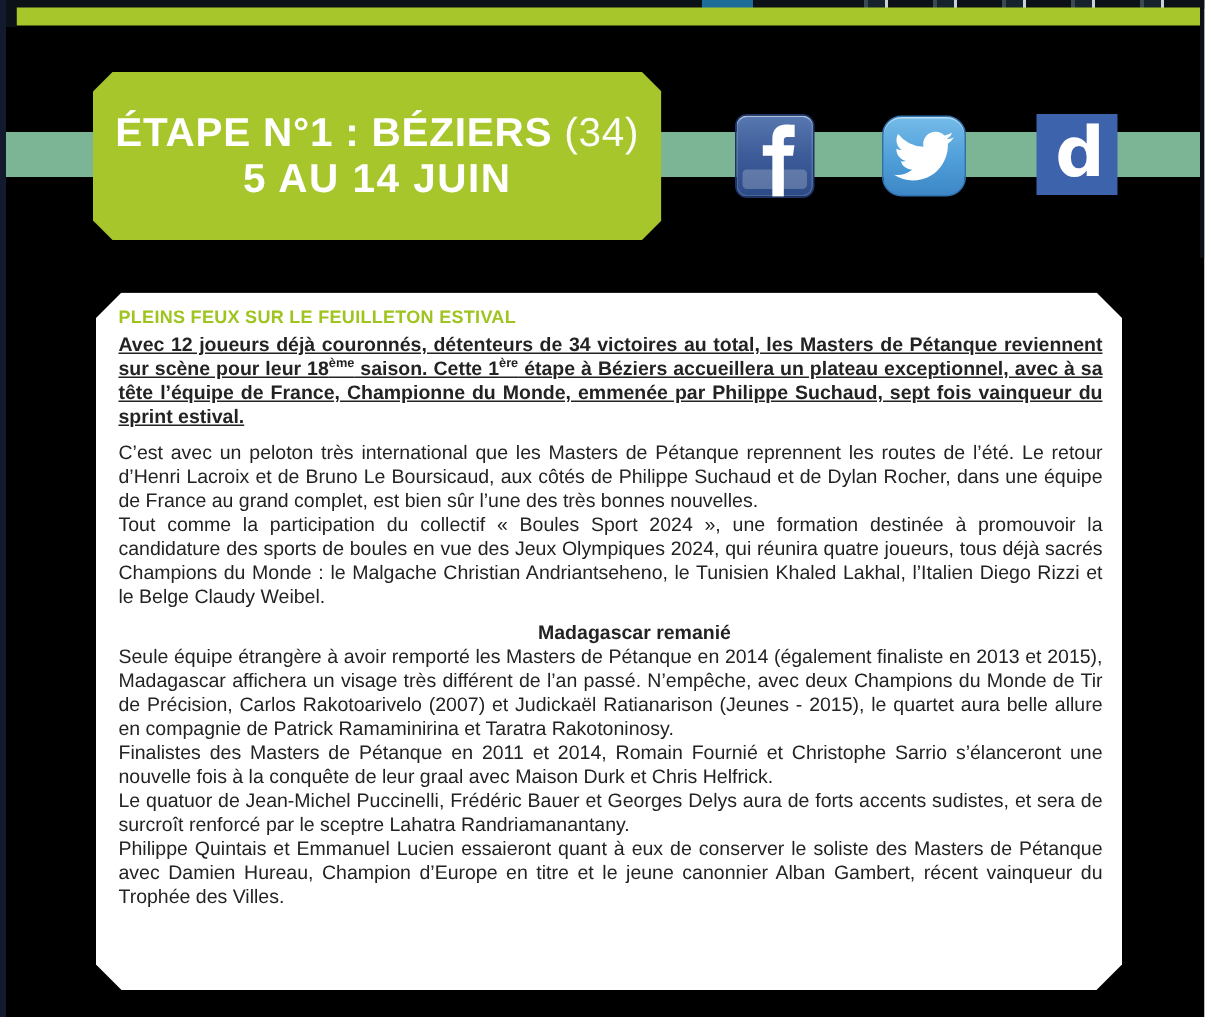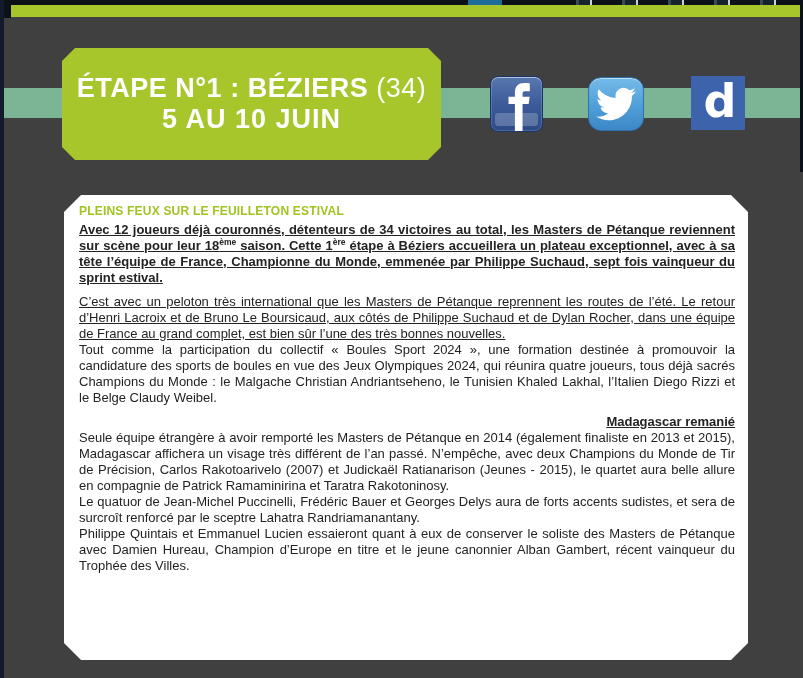--- a/index.html
+++ b/index.html
@@ -1,18 +1,18 @@
 <!DOCTYPE html>
 <html><head>
 <meta charset="utf-8">
 <style>
   html,body{margin:0;padding:0;}
   #stage{
     position:relative; width:803px; height:678px; overflow:hidden;
-    background:#404040;
+    background:#000000;
     font-family:"Liberation Sans", sans-serif;
   }
   
   .left-strip{position:absolute;left:0;top:0;width:4px;height:678px;background:#141a2e;}
   .photo-strip{position:absolute;left:0;top:0;width:803px;height:6px;background:#0c1117;}
   .photo-speckle{position:absolute;top:0;height:6px;}
   .speckle-a{left:468px;width:34px;background:#1d6d9a;}
   .speckle-b{left:560px;right:0;background:repeating-linear-gradient(90deg,#0c1117 0 16px,#3a4a52 16px 19px,#17232c 19px 30px,#c9d3d6 30px 32px,#0c1117 32px 46px);}
   .corner-dark{position:absolute;left:0;top:0;width:11px;height:18px;background:#0c1117;}
   .top-green-band{position:absolute;left:11px;right:0;top:5px;height:12px;background:#a7c62c;}
@@ -59,47 +59,47 @@
   }
 
   
   .panel{
     position:absolute;left:64px;top:195px;width:684px;height:465px;background:#ffffff;
     clip-path:polygon(17px 0,calc(100% - 17px) 0,100% 17px,100% calc(100% - 17px),calc(100% - 17px) 100%,17px 100%,0 calc(100% - 17px),0 17px);
     box-sizing:border-box;padding:8px 13px 0 15px;overflow:hidden;
     color:#232323;
   }
   .panel p{margin:0;font-size:13px;line-height:16px;text-align:justify;}
-  .panel p.gap{margin-top:8px;text-decoration:underline;}
+  .panel p.gap{margin-top:8px;}
   .panel .headline{
     color:#9fc420;font-weight:700;font-size:12px;letter-spacing:.2px;
     text-align:left;line-height:17px;margin-bottom:2px;
   }
   .panel .bold{font-weight:700;text-decoration:underline;}
-  .panel .subhead{font-weight:700;text-align:right;margin-left:32px;}
+  .panel .subhead{font-weight:700;text-align:center;margin-left:32px;}
   .panel sup{font-size:8.5px;line-height:0;}
 </style>
 </head>
 <body>
 
 <div id="stage">
 
   <div class="photo-strip">
     <div class="photo-speckle speckle-a"></div>
     <div class="photo-speckle speckle-b"></div>
   </div>
   <div class="top-green-band"></div>
   <div class="corner-dark"></div>
   <div class="left-strip"></div>
   <div class="right-dark-strip"></div>
   <div class="teal-band"></div>
 
   <div class="banner">
     <div class="line1"><span>ÉTAPE N°1 : BÉZIERS</span><span class="thin"> (34)</span></div>
-    <div class="line2">5 AU 10 JUIN</div>
+    <div class="line2">5 AU 14 JUIN</div>
   </div>
 
   <div class="icon fb">
     <div class="bar"></div>
     <svg viewBox="0 0 24 34">
       <path fill="#ffffff" d="M15.6 5.9h3.3V.2C18.3.1 16.4 0 14.8 0 11 0 8.4 2.3 8.4 6.6v3.2H3.9v5h4.5V34h5.4V14.8h4.3l.7-5h-5V7.9c0-1.5.4-2 1.8-2z"></path>
     </svg>
   </div>
 
   <div class="icon tw">
@@ -112,17 +112,18 @@
     <span class="d">d</span>
   </div>
 
   <div class="panel">
     <p class="headline">PLEINS FEUX SUR LE FEUILLETON ESTIVAL</p>
     <p class="bold">Avec 12 joueurs déjà couronnés, détenteurs de 34 victoires au total, les Masters de Pétanque reviennent sur scène pour leur 18<sup>ème</sup> saison. Cette 1<sup>ère</sup> étape à Béziers accueillera un plateau exceptionnel, avec à sa tête l’équipe de France, Championne du Monde, emmenée par Philippe Suchaud, sept fois vainqueur du sprint estival.</p>
     <p class="gap">C’est avec un peloton très international que les Masters de Pétanque reprennent les routes de l’été. Le retour d’Henri Lacroix et de Bruno Le Boursicaud, aux côtés de Philippe Suchaud et de Dylan Rocher, dans une équipe de France au grand complet, est bien sûr l’une des très bonnes nouvelles.</p>
     <p>Tout comme la participation du collectif « Boules Sport 2024 », une formation destinée à promouvoir la candidature des sports de boules en vue des Jeux Olympiques 2024, qui réunira quatre joueurs, tous déjà sacrés Champions du Monde : le Malgache Christian Andriantseheno, le Tunisien Khaled Lakhal, l’Italien Diego Rizzi et le Belge Claudy Weibel.</p>
     <p class="subhead gap">Madagascar remanié</p>
     <p>Seule équipe étrangère à avoir remporté les Masters de Pétanque en 2014 (également finaliste en 2013 et 2015), Madagascar affichera un visage très différent de l’an passé. N’empêche, avec deux Champions du Monde de Tir de Précision, Carlos Rakotoarivelo (2007) et Judickaël Ratianarison (Jeunes - 2015), le quartet aura belle allure en compagnie de Patrick Ramaminirina et Taratra Rakotoninosy.</p>
+    <p>Finalistes des Masters de Pétanque en 2011 et 2014, Romain Fournié et Christophe Sarrio s’élanceront une nouvelle fois à la conquête de leur graal avec Maison Durk et Chris Helfrick.</p>
     <p>Le quatuor de Jean-Michel Puccinelli, Frédéric Bauer et Georges Delys aura de forts accents sudistes, et sera de surcroît renforcé par le sceptre Lahatra Randriamanantany.</p>
     <p>Philippe Quintais et Emmanuel Lucien essaieront quant à eux de conserver le soliste des Masters de Pétanque avec Damien Hureau, Champion d’Europe en titre et le jeune canonnier Alban Gambert, récent vainqueur du Trophée des Villes.</p>
   </div>
 
 </div>
 
 </body></html>

